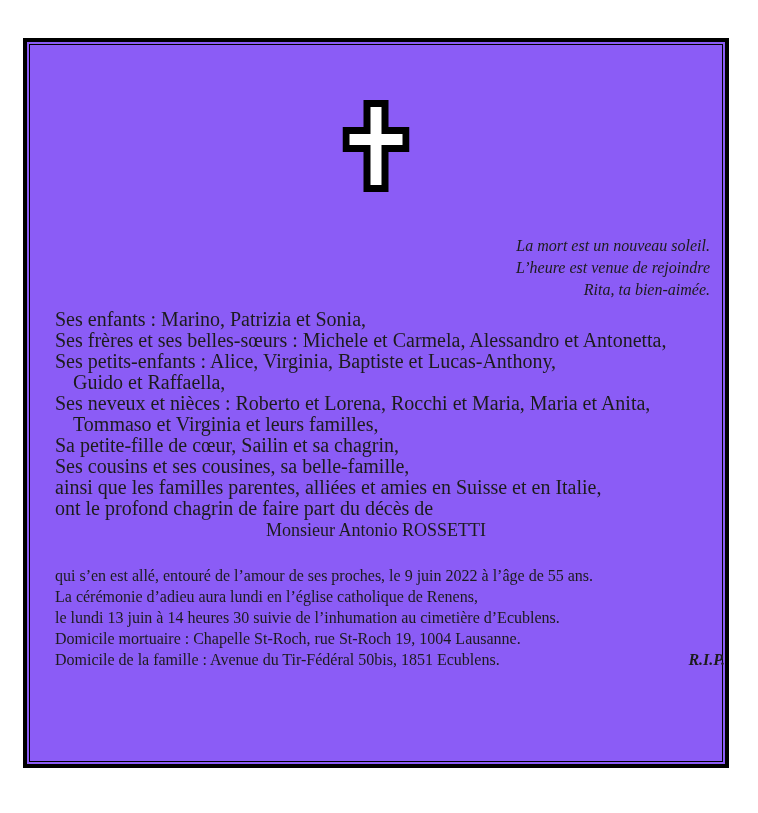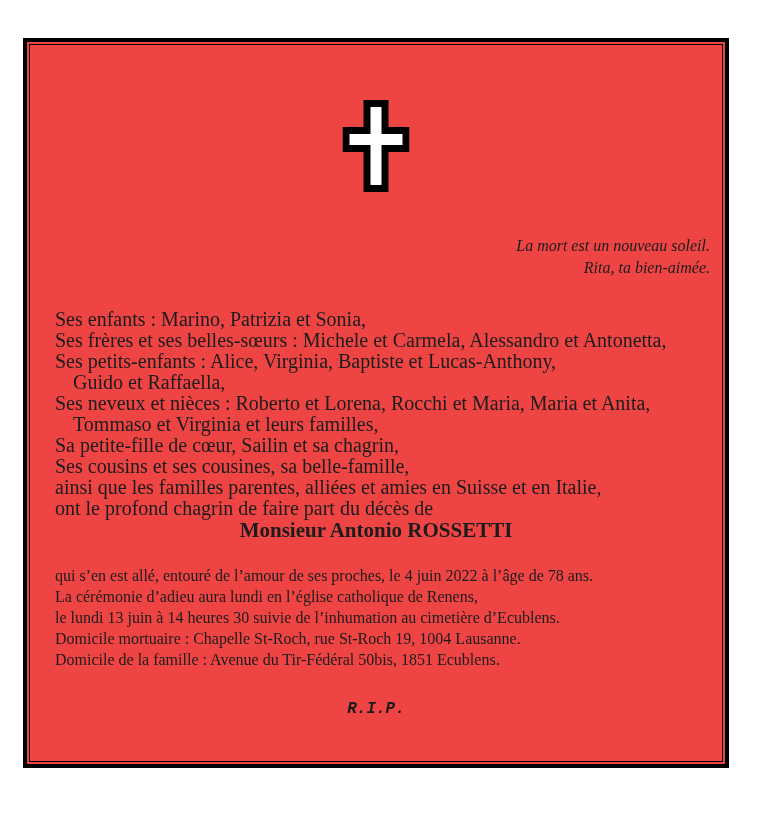--- a/index.html
+++ b/index.html
@@ -13,21 +13,21 @@
     overflow: hidden;
   }
   .card-outer {
     position: absolute;
     left: 23px;
     top: 38px;
     width: 706px;
     height: 730px;
     border: 4px solid #000;
     box-sizing: border-box;
-    background: #ef4444;
+    background: #8b5cf6;
   }
   .card-inner {
     position: absolute;
     inset: 2px;
     border: 1.5px solid #000;
   }
   .cross {
     position: absolute;
     top: 58px;
     left: 50%;
@@ -63,69 +63,69 @@
   .textline.indent {
     padding-left: 18px;
   }
   .name {
     position: absolute;
     top: 475px;
     left: 0;
     width: 100%;
     margin: 0;
     text-align: center;
-    font-size: 21px;
-    font-weight: bold;
+    font-size: 18px;
+    font-weight: normal;
     line-height: 26px;
   }
   .rip {
     position: absolute;
-    top: 657px;
+    top: 607px;
     left: 0;
     width: 100%;
-    text-align: center;
+    text-align: right;
     font-size: 16px;
     font-weight: bold;
     font-style: italic;
     line-height: 21px;
-    font-family: Liberation Mono, monospace;
   }
 </style>
 </head>
 <body>
 
 <div class="card-outer">
   <div class="card-inner"></div>
 
   <svg class="cross" width="67" height="92" viewBox="0 0 67 92" aria-hidden="true">
     <polygon points="24.5,3.5 42.5,3.5 42.5,30.5 63.5,30.5 63.5,48.5 42.5,48.5 42.5,88.5 24.5,88.5 24.5,48.5 3.5,48.5 3.5,30.5 24.5,30.5" fill="#ffffff" stroke="#000000" stroke-width="7" stroke-linejoin="miter"></polygon>
   </svg>
 
   <div class="quote">
     <div class="textline">La mort est un nouveau soleil.</div>
+    <div class="textline">L’heure est venue de rejoindre</div>
     <div class="textline">Rita, ta bien-aimée.</div>
   </div>
 
   <div class="family">
     <div class="textline">Ses enfants : Marino, Patrizia et Sonia,</div>
     <div class="textline">Ses frères et ses belles-sœurs : Michele et Carmela, Alessandro et Antonetta,</div>
     <div class="textline">Ses petits-enfants : Alice, Virginia, Baptiste et Lucas-Anthony,</div>
     <div class="textline indent">Guido et Raffaella,</div>
     <div class="textline">Ses neveux et nièces : Roberto et Lorena, Rocchi et Maria, Maria et Anita,</div>
     <div class="textline indent">Tommaso et Virginia et leurs familles,</div>
     <div class="textline">Sa petite-fille de cœur, Sailin et sa chagrin,</div>
     <div class="textline">Ses cousins et ses cousines, sa belle-famille,</div>
     <div class="textline">ainsi que les familles parentes, alliées et amies en Suisse et en Italie,</div>
     <div class="textline">ont le profond chagrin de faire part du décès de</div>
   </div>
 
   <h1 class="name">Monsieur Antonio ROSSETTI</h1>
 
   <div class="details">
-    <div class="textline">qui s’en est allé, entouré de l’amour de ses proches, le 4 juin 2022 à l’âge de 78 ans.</div>
+    <div class="textline">qui s’en est allé, entouré de l’amour de ses proches, le 9 juin 2022 à l’âge de 55 ans.</div>
     <div class="textline">La cérémonie d’adieu aura lundi en l’église catholique de Renens,</div>
     <div class="textline">le lundi 13 juin à 14 heures 30 suivie de l’inhumation au cimetière d’Ecublens.</div>
     <div class="textline">Domicile mortuaire : Chapelle St-Roch, rue St-Roch 19, 1004 Lausanne.</div>
     <div class="textline">Domicile de la famille : Avenue du Tir-Fédéral 50bis, 1851 Ecublens.</div>
   </div>
 
   <div class="rip">R.I.P.</div>
 </div>
 
 </body></html>

